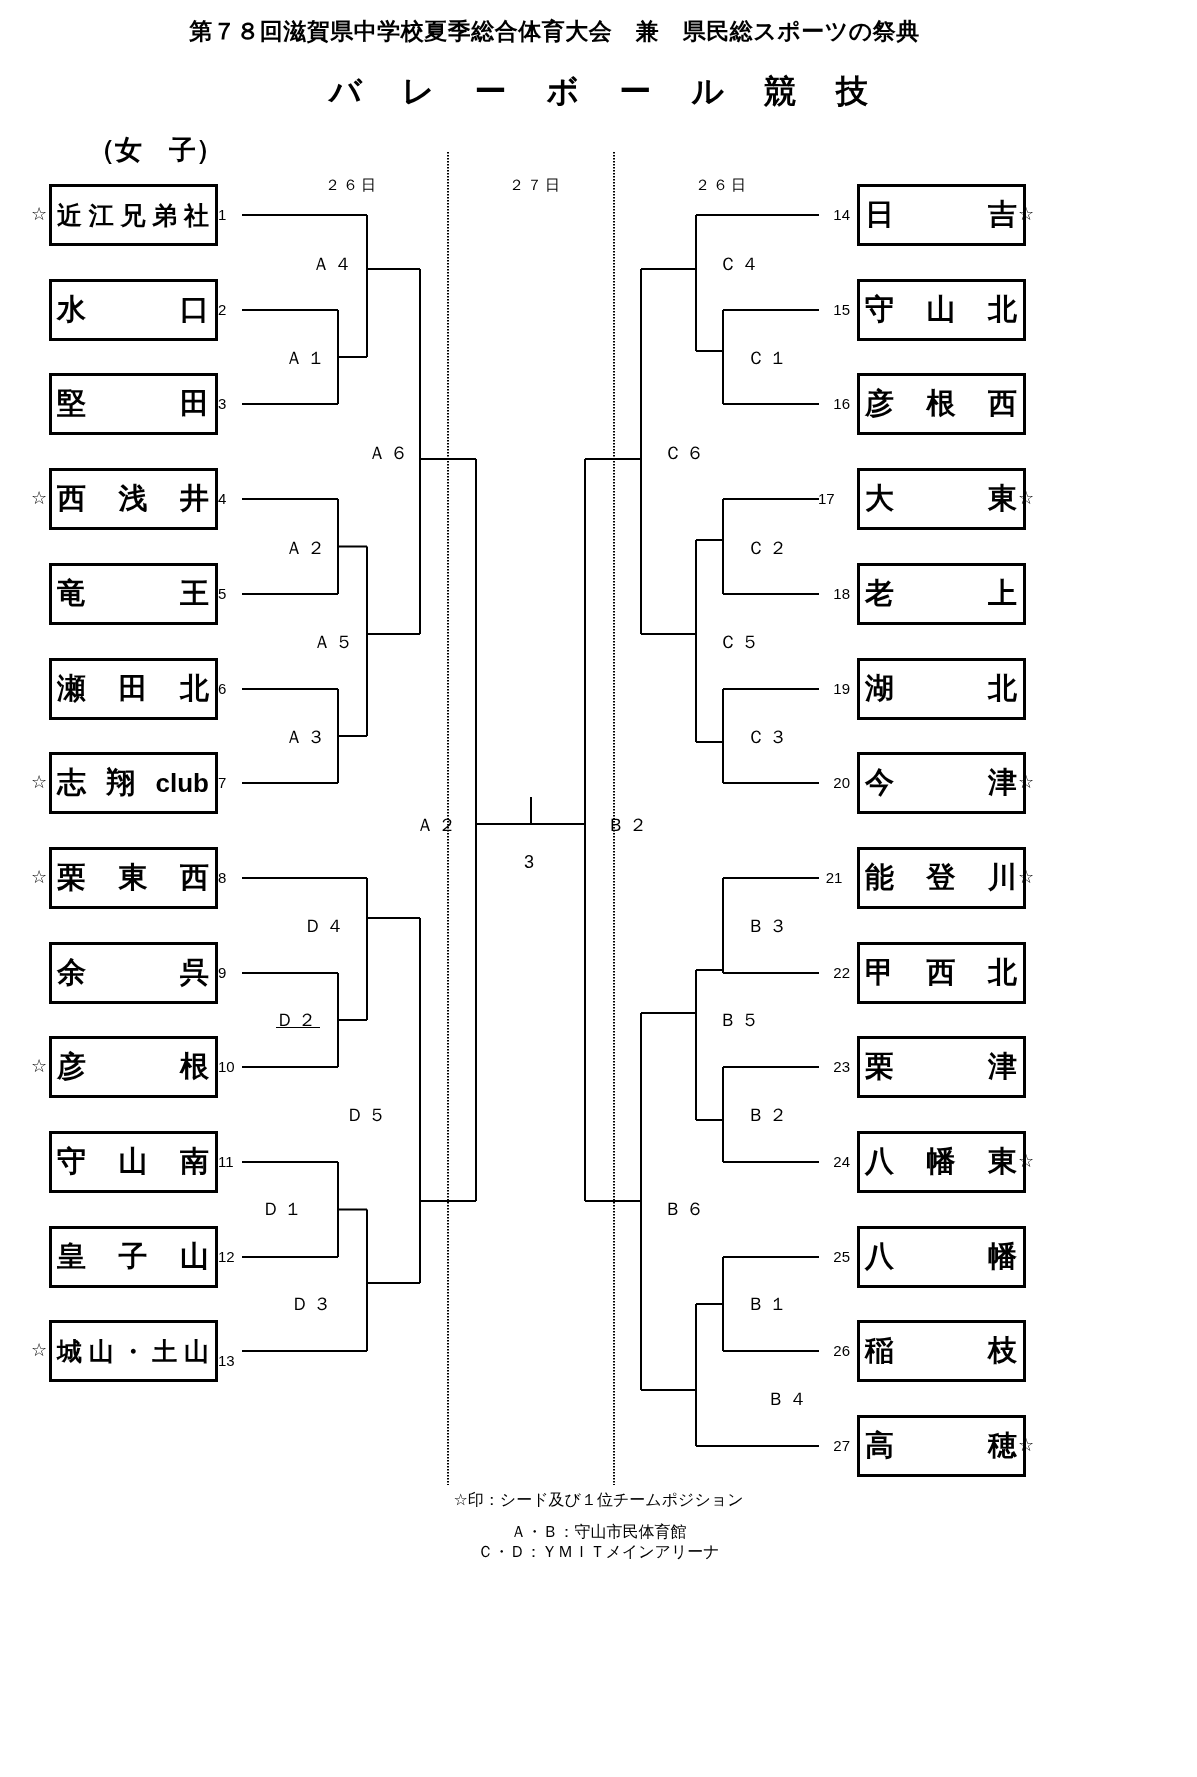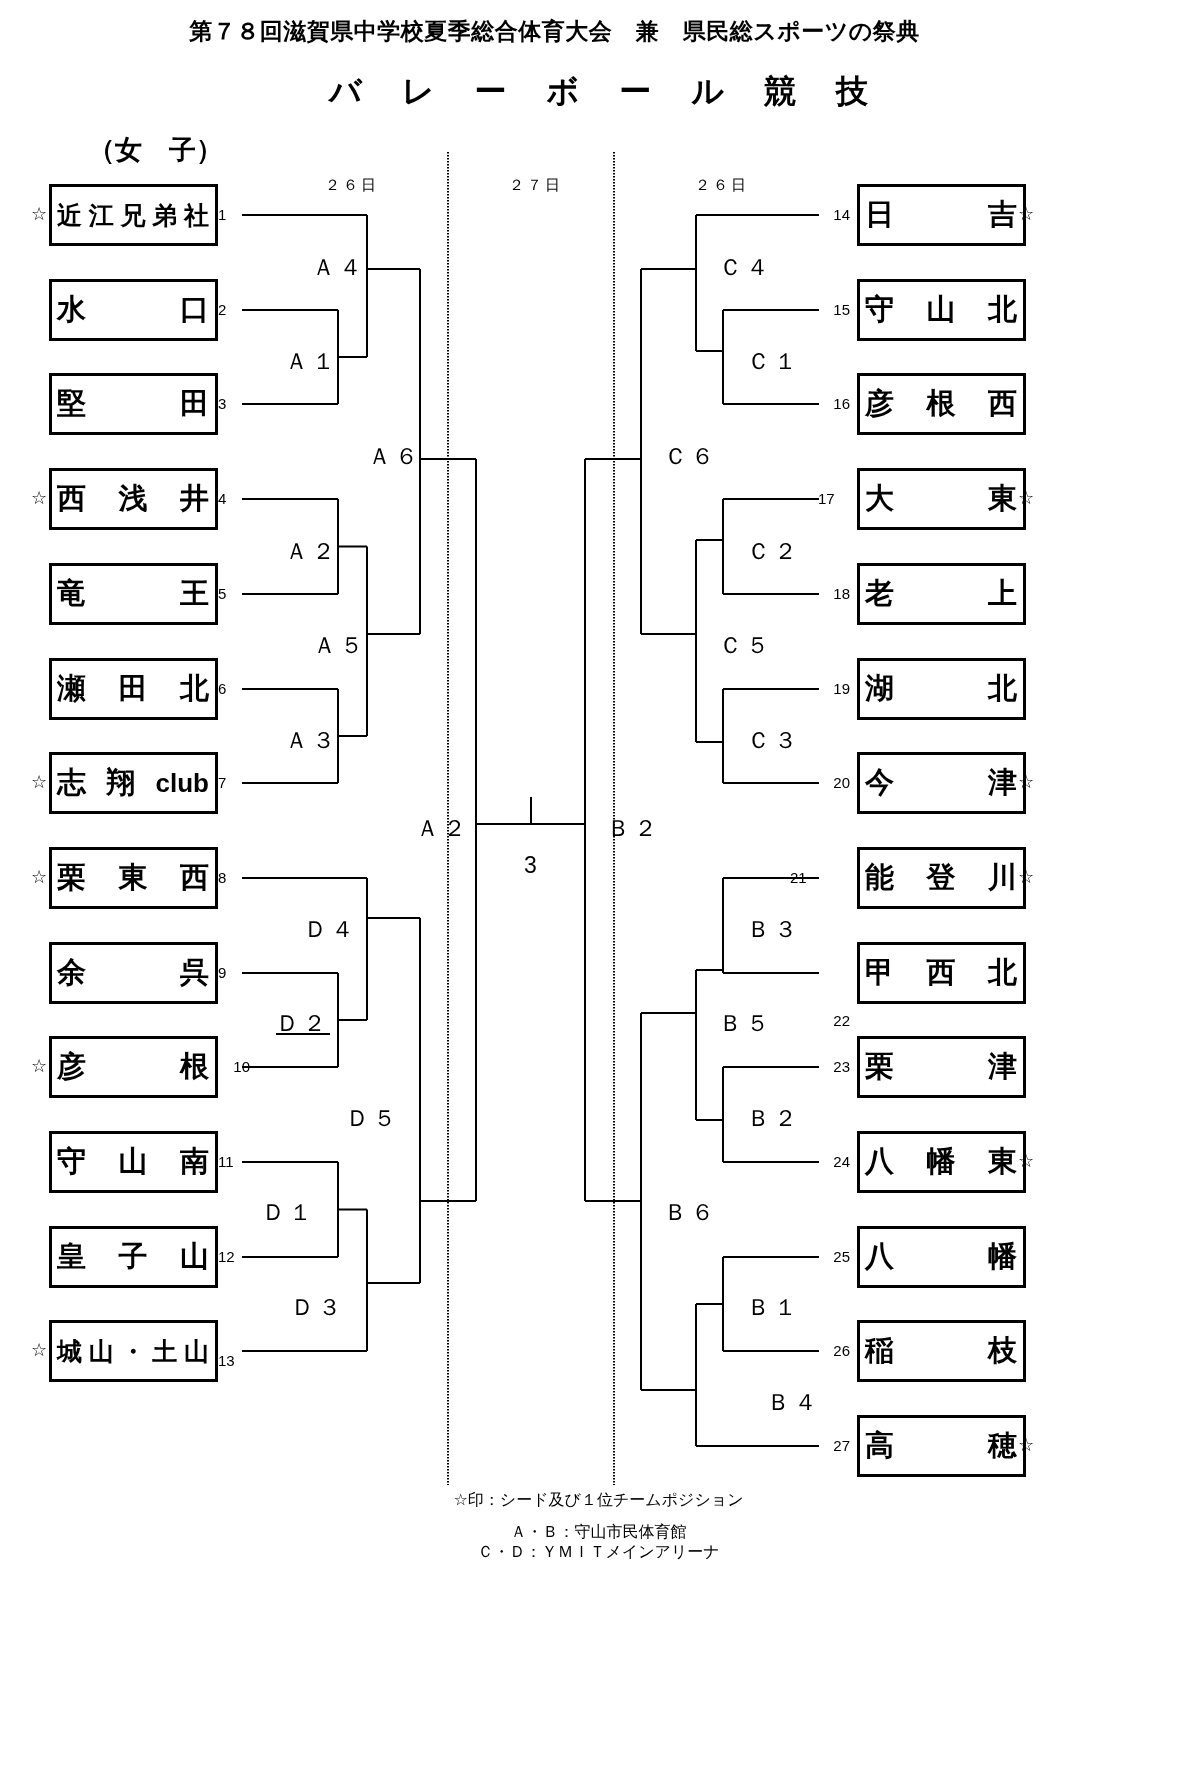--- a/index.html
+++ b/index.html
@@ -12,21 +12,21 @@
   #division { left: 88px; top: 132px; font-size: 27px; font-weight: bold; }
   .day { font-family: "DejaVu Serif", "Liberation Serif", serif; font-size: 15px; letter-spacing: 3px; top: 176px; }
   .team-box { position: absolute; width: 152px; height: 56px; border: 3px solid #000; box-sizing: content-box;
               display: flex; align-items: center; justify-content: space-between; padding: 0 6px 0 5px;
               font-size: 29px; font-weight: bold; }
   .team-box.left { left: 49px; }
   .team-box.right { left: 857px; }
   .team-box .ch { display: inline-block; }
   .seed-star { position: absolute; font-size: 18px; width: 18px; text-align: center; }
   .seed-no { position: absolute; font-size: 15px; width: 32px; font-family: "Liberation Sans Narrow", "Liberation Sans", sans-serif; }
-  .match-label { position: absolute; font-size: 23px; letter-spacing: 4px; font-family: "Liberation Sans", sans-serif; }
+  .match-label { position: absolute; font-size: 18px; letter-spacing: 4px; font-family: "Liberation Sans", sans-serif; }
   #bracket-svg { position: absolute; left: 0; top: 0; }
   .legend { position: absolute; left: 0; width: 1197px; text-align: center; font-size: 16px; }
 </style>
 </head>
 <body>
 
 <div id="event-title" class="abs">第７８回滋賀県中学校夏季総合体育大会　兼　県民総スポーツの祭典</div>
 <div id="sport-title" class="abs">
   <span>バ</span><span>レ</span><span>ー</span><span>ボ</span><span>ー</span><span>ル</span><span>競</span><span>技</span>
 </div>
@@ -172,21 +172,21 @@
     <div class="seed-star" style="top: 866px; left: 30px;">☆</div>
     <div class="team-box left" style="top: 942px;">
       <span class="ch">余</span>
       <span class="ch">呉</span>
     </div>
     <div class="seed-no" style="top: 964px; left: 218px; text-align: left;">9</div>
     <div class="team-box left" style="top: 1036px;">
       <span class="ch">彦</span>
       <span class="ch">根</span>
     </div>
-    <div class="seed-no" style="top: 1058px; left: 218px; text-align: right;">10</div>
+    <div class="seed-no" style="top: 1058px; left: 218px; text-align: left;">10</div>
     <div class="seed-star" style="top: 1055px; left: 30px;">☆</div>
     <div class="team-box left" style="top: 1131px;">
       <span class="ch">守</span>
       <span class="ch">山</span>
       <span class="ch">南</span>
     </div>
     <div class="seed-no" style="top: 1153px; left: 218px; text-align: left;">11</div>
     <div class="team-box left" style="top: 1226px;">
       <span class="ch">皇</span>
       <span class="ch">子</span>
@@ -240,28 +240,28 @@
       <span class="ch">今</span>
       <span class="ch">津</span>
     </div>
     <div class="seed-no" style="top: 774px; left: 818px; text-align: right;">20</div>
     <div class="seed-star" style="top: 771px; left: 1017px;">☆</div>
     <div class="team-box right" style="top: 847px;">
       <span class="ch">能</span>
       <span class="ch">登</span>
       <span class="ch">川</span>
     </div>
-    <div class="seed-no" style="top: 869px; left: 790px; text-align: left;">21</div>
+    <div class="seed-no" style="top: 869px; left: 818px; text-align: center;">21</div>
     <div class="seed-star" style="top: 866px; left: 1017px;">☆</div>
     <div class="team-box right" style="top: 942px;">
       <span class="ch">甲</span>
       <span class="ch">西</span>
       <span class="ch">北</span>
     </div>
-    <div class="seed-no" style="top: 1012px; left: 818px; text-align: right;">22</div>
+    <div class="seed-no" style="top: 964px; left: 818px; text-align: right;">22</div>
     <div class="team-box right" style="top: 1036px;">
       <span class="ch">栗</span>
       <span class="ch">津</span>
     </div>
     <div class="seed-no" style="top: 1058px; left: 818px; text-align: right;">23</div>
     <div class="team-box right" style="top: 1131px;">
       <span class="ch">八</span>
       <span class="ch">幡</span>
       <span class="ch">東</span>
     </div>

